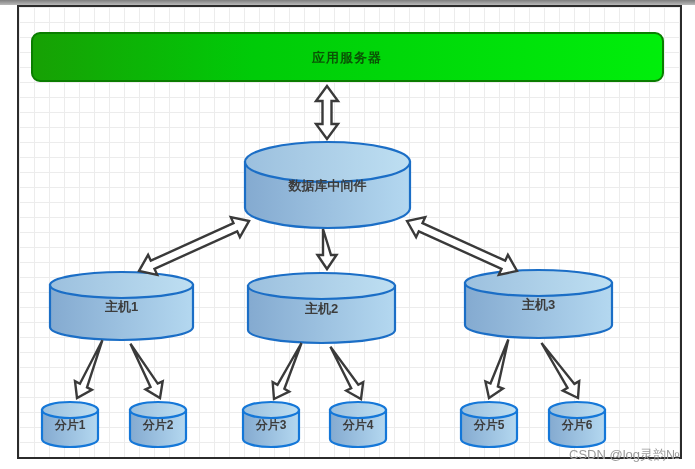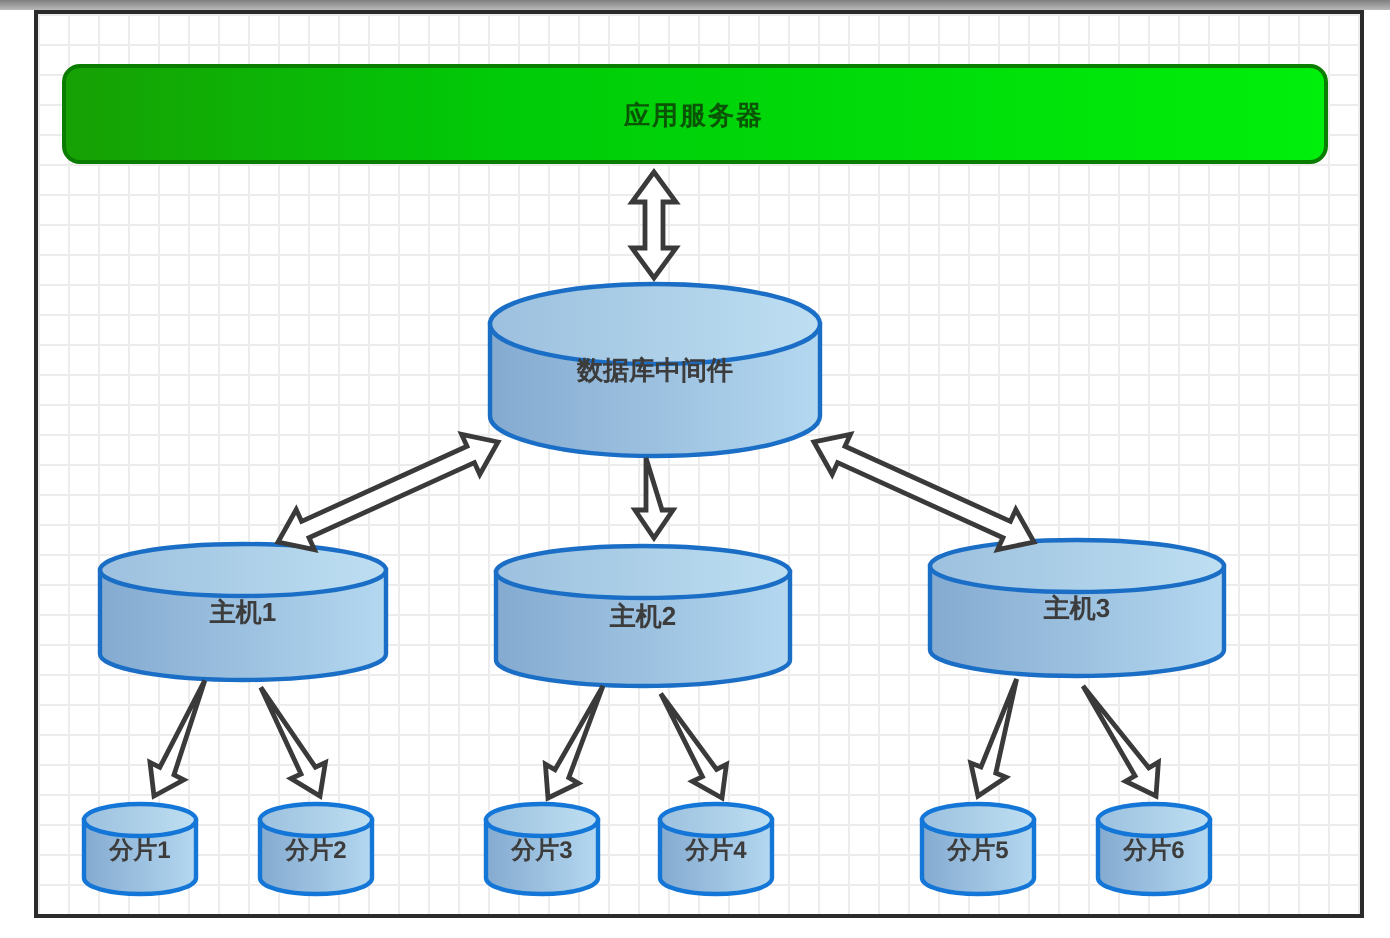--- a/index.html
+++ b/index.html
@@ -111,13 +111,14 @@
         <path d="M 407.0 221.0 L 416.1 237.2 L 418.8 231.3 L 501.5 268.9 L 498.8 274.8 L 517.0 271.0 L 507.9 254.8 L 505.2 260.7 L 422.5 223.1 L 425.2 217.2 Z" class="arrow"></path>
         <path d="M 102.4 340.2 L 79.9 383.7 L 75.0 381.2 L 77.0 398.0 L 91.9 389.9 L 87.0 387.4 Z" class="arrow"></path>
         <path d="M 130.4 343.7 L 150.5 387.0 L 145.5 389.3 L 160.0 398.0 L 162.7 381.3 L 157.7 383.6 Z" class="arrow"></path>
         <path d="M 301.5 343.0 L 277.5 384.9 L 272.7 382.1 L 274.0 399.0 L 289.2 391.6 L 284.4 388.8 Z" class="arrow"></path>
         <path d="M 330.4 346.8 L 351.2 388.3 L 346.2 390.7 L 361.0 399.0 L 363.2 382.2 L 358.3 384.7 Z" class="arrow"></path>
         <path d="M 508.3 339.5 L 490.5 383.5 L 485.4 381.5 L 489.0 398.0 L 503.0 388.6 L 497.9 386.5 Z" class="arrow"></path>
         <path d="M 541.5 343.0 L 567.5 387.9 L 562.8 390.6 L 578.0 398.0 L 579.2 381.1 L 574.4 383.9 Z" class="arrow"></path>
       </g>
   </svg>
 
+  <div class="watermark">CSDN @log灵韵№</div>
 </div>
 
 </body></html>

